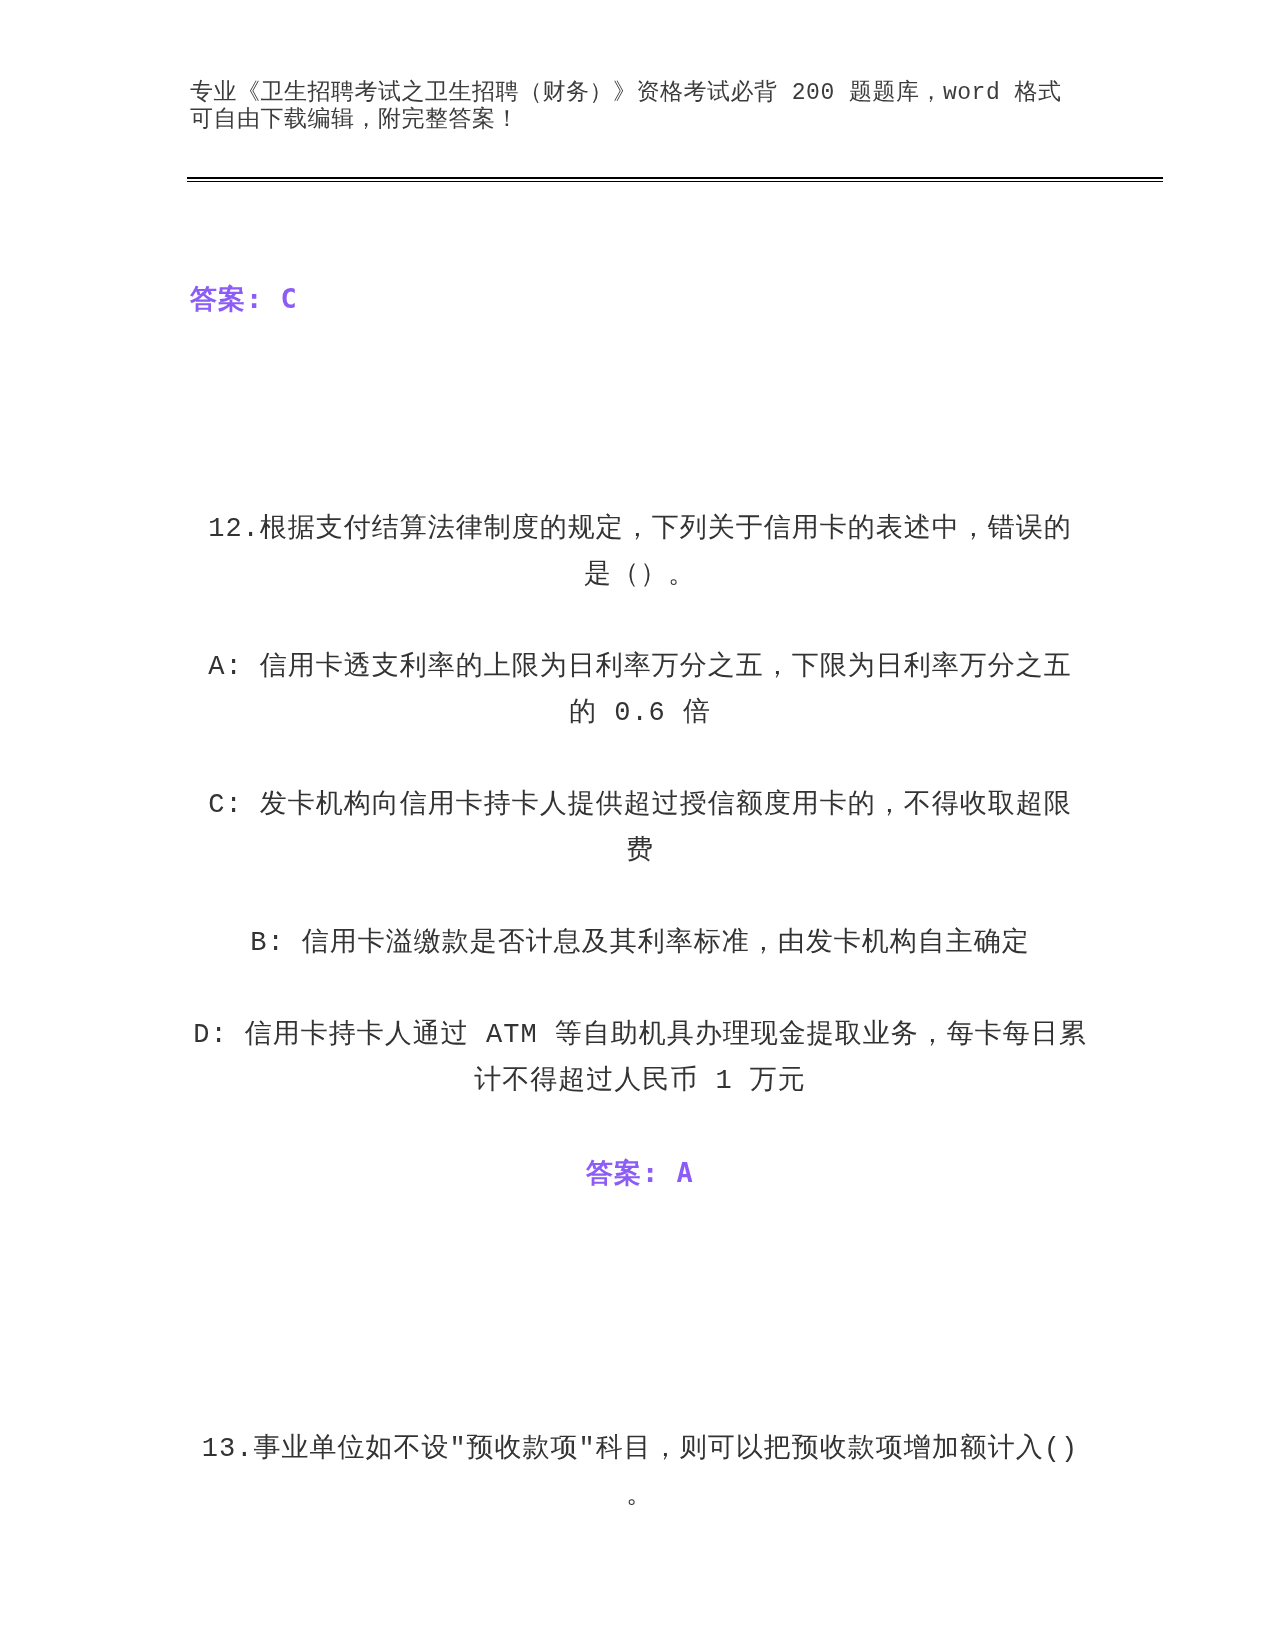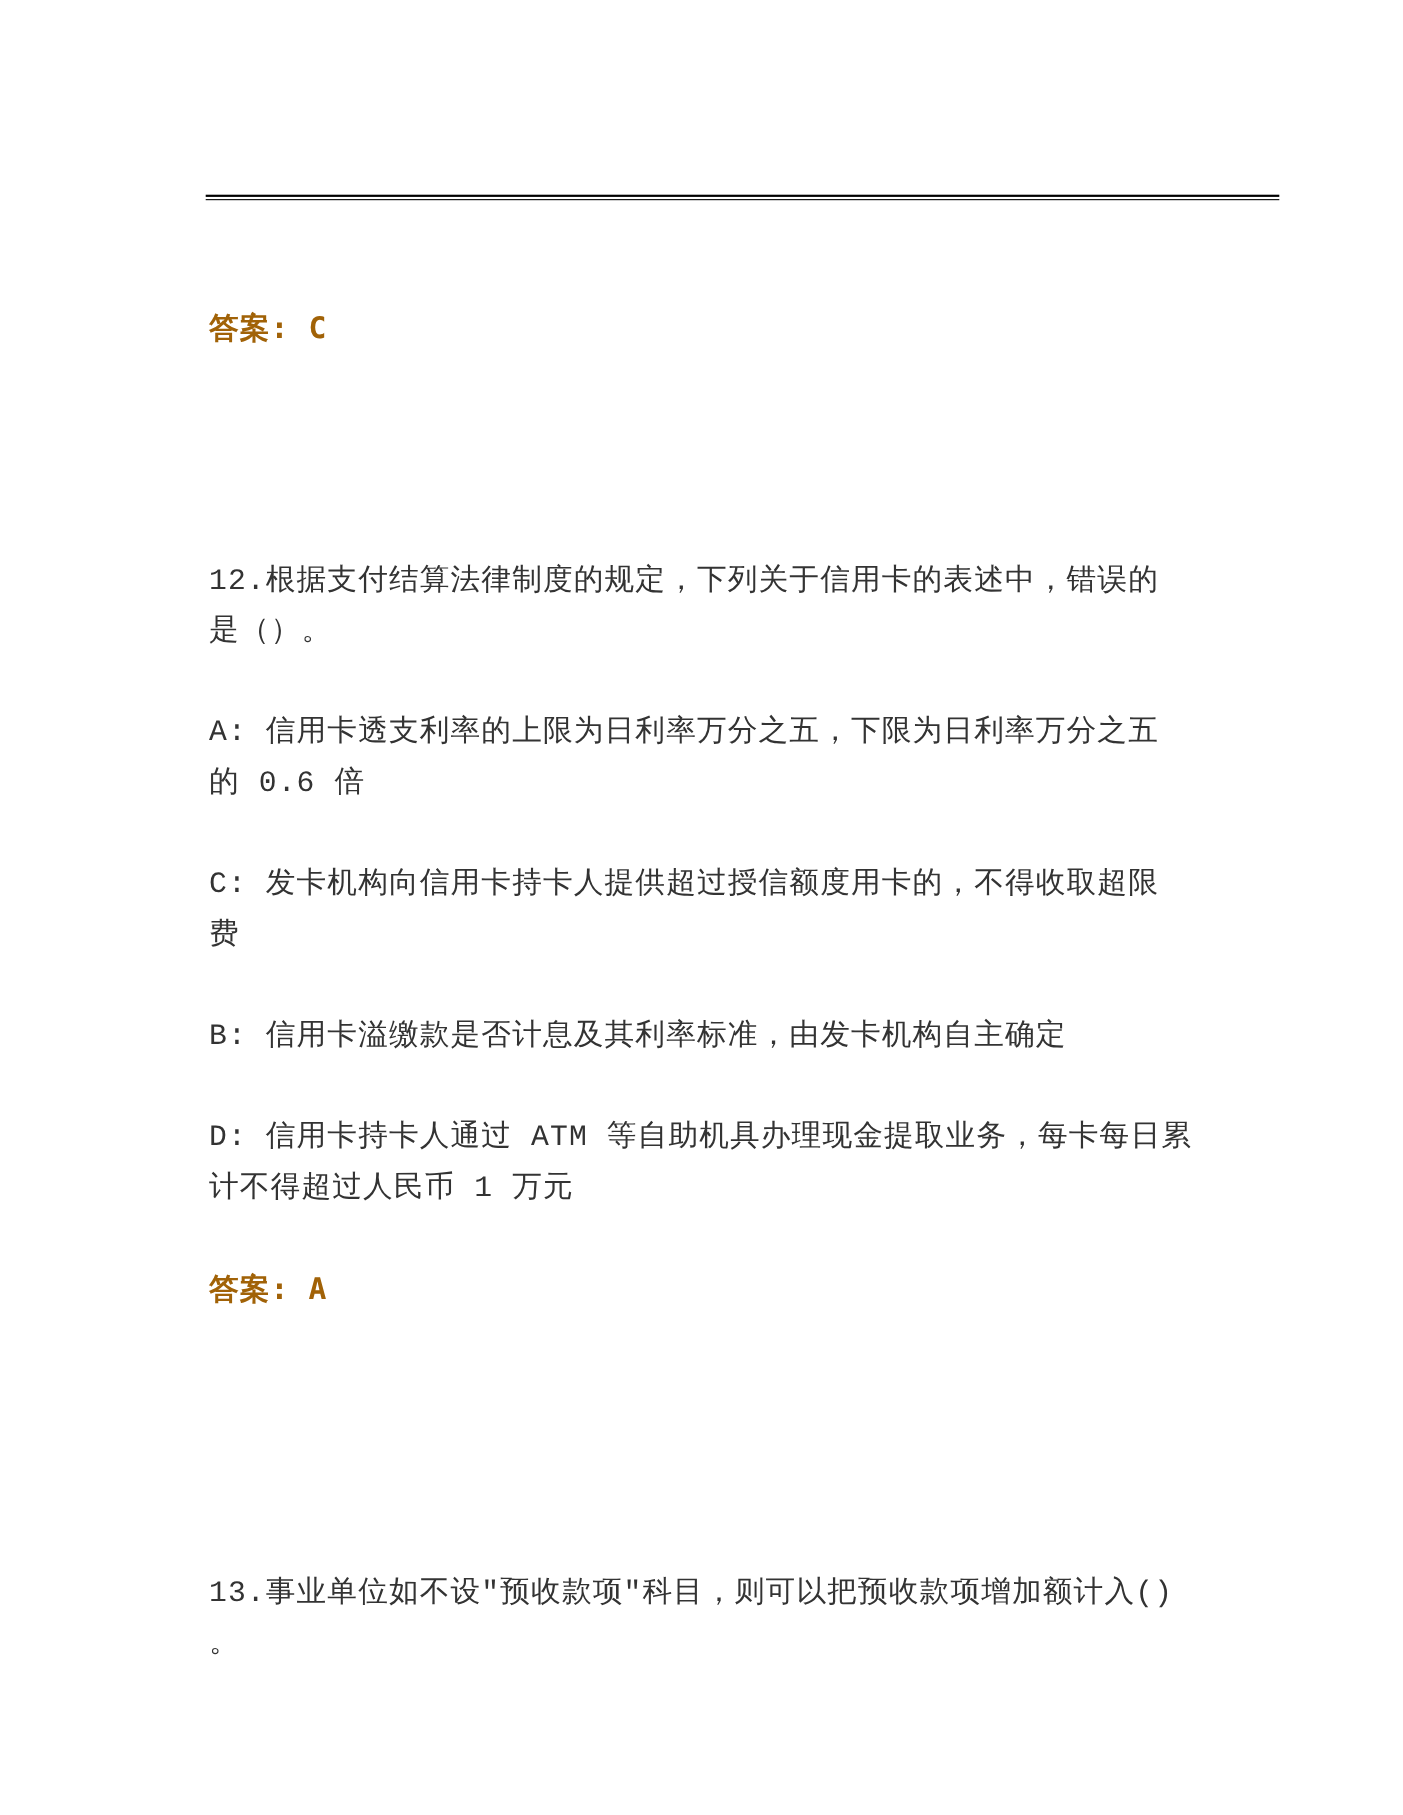--- a/index.html
+++ b/index.html
@@ -49,35 +49,38 @@
     line-height: 46px;
     letter-spacing: 1px;
     color: #333333;
     white-space: pre-line;
   }
   .doc-body p {
     margin: 0;
   }
   .answer-line {
     font-weight: 700;
-    color: #a16207;
+    color: #8b5cf6;
     font-family: "DejaVu Sans Mono", "Liberation Sans", sans-serif;
   }
   .block-gap {
     margin-bottom: 46px !important;
   }
   section {
     margin: 0;
+    text-align: center;
   }
 </style>
 </head>
 <body>
 
 <div class="page">
 
+  <div class="doc-header">专业《卫生招聘考试之卫生招聘（财务）》资格考试必背 200 题题库，word 格式
+可自由下载编辑，附完整答案！</div>
 
   <div class="doc-header-rule"></div>
 
   <div class="doc-body">
 
     <p class="answer-line block-gap">答案: C</p>
 
     <section>
       <p>12.根据支付结算法律制度的规定，下列关于信用卡的表述中，错误的
 是（）。</p>

